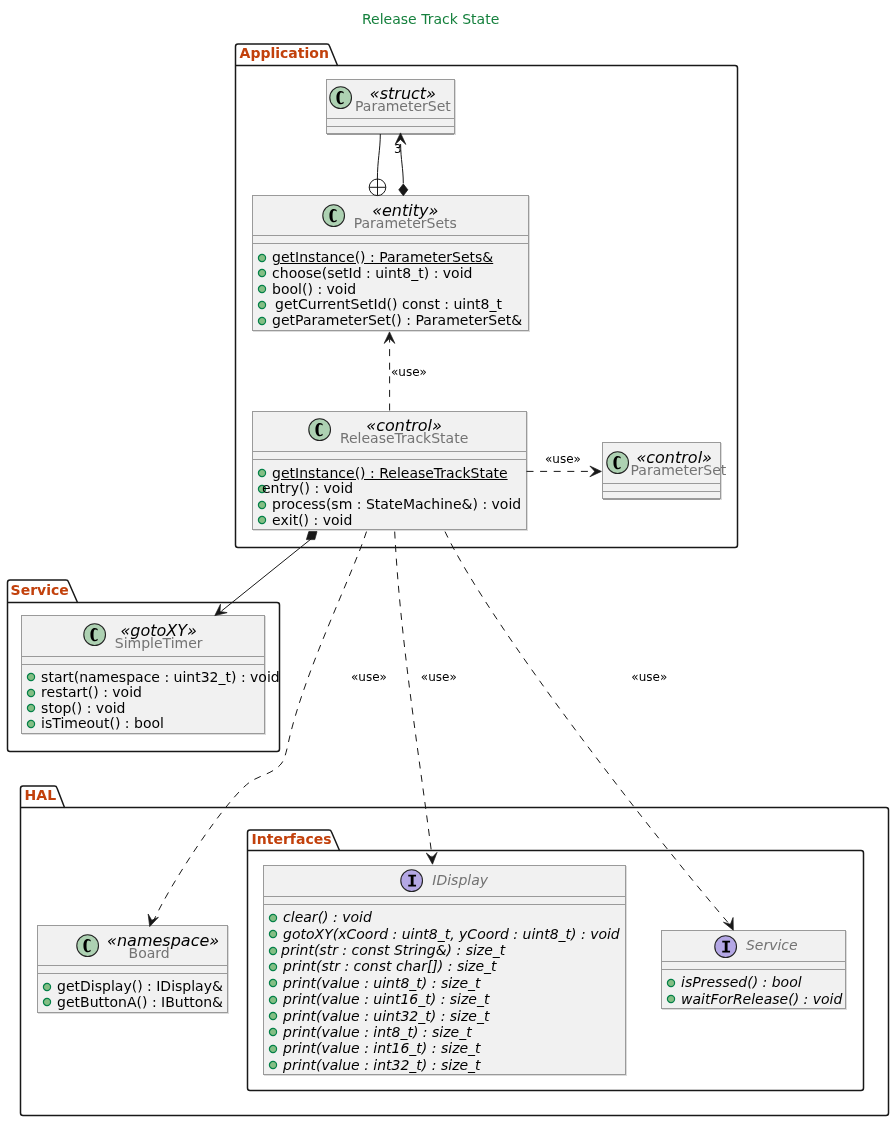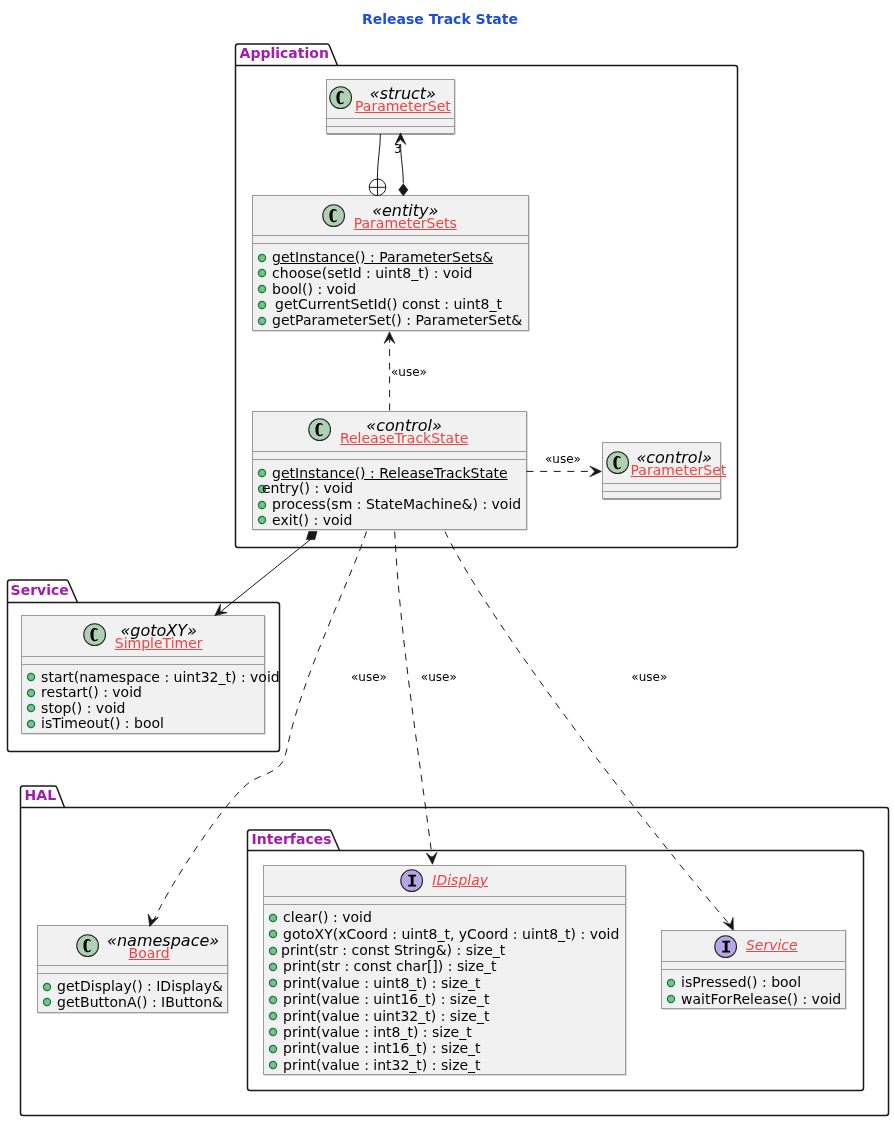--- a/index.html
+++ b/index.html
@@ -1,31 +1,31 @@
 <!DOCTYPE html>
 <html><head>
 <meta charset="utf-8">
 <title>Release Track State</title>
 <style>
   html,body{margin:0;padding:0;background:#ffffff;}
   body{width:894px;height:1121px;position:relative;overflow:hidden;
        font-family:"DejaVu Sans",sans-serif;}
   #stage{position:absolute;left:0;top:0;width:894px;height:1121px;}
-  #diagram-title{position:absolute;font-weight:bold;font-size:14px;color:#1d4ed8;
+  #diagram-title{position:absolute;font-weight:normal;font-size:14px;color:#15803d;
                  white-space:nowrap;left:362px;top:11.3px;}
   .clsbox{position:absolute;background:#F1F1F1;border:1px solid #9A9A9A;box-sizing:border-box;box-shadow:1px 1px 0 0 rgba(140,140,140,0.30);}
   .stereo{position:absolute;font-style:italic;font-size:16px;color:#000;white-space:nowrap;
           text-align:center;}
-  .cname{position:absolute;font-size:14px;color:#ef4444;white-space:nowrap;text-align:center;text-decoration:underline;}
+  .cname{position:absolute;font-size:14px;color:#737373;white-space:nowrap;text-align:center;}
   .cname.it{font-style:italic;}
   .sep{position:absolute;height:1px;background:#9A9A9A;}
   .member{position:absolute;font-size:14px;color:#000;white-space:nowrap;}
-  .member.it{}
+  .member.it{font-style:italic;}
   .ul{text-decoration:underline;}
-  .pkglabel{position:absolute;font-weight:bold;font-size:14px;color:#a21caf;white-space:nowrap;text-align:center;}
+  .pkglabel{position:absolute;font-weight:bold;font-size:14px;color:#c2410c;white-space:nowrap;text-align:center;}
   .edgelbl{position:absolute;font-size:12px;color:#000;white-space:nowrap;}
   svg.layer{position:absolute;left:0;top:0;width:894px;height:1121px;overflow:visible;}
 </style>
 </head>
 <body>
 
 <div id="stage">
 
   <div id="diagram-title">Release Track State</div>
 

